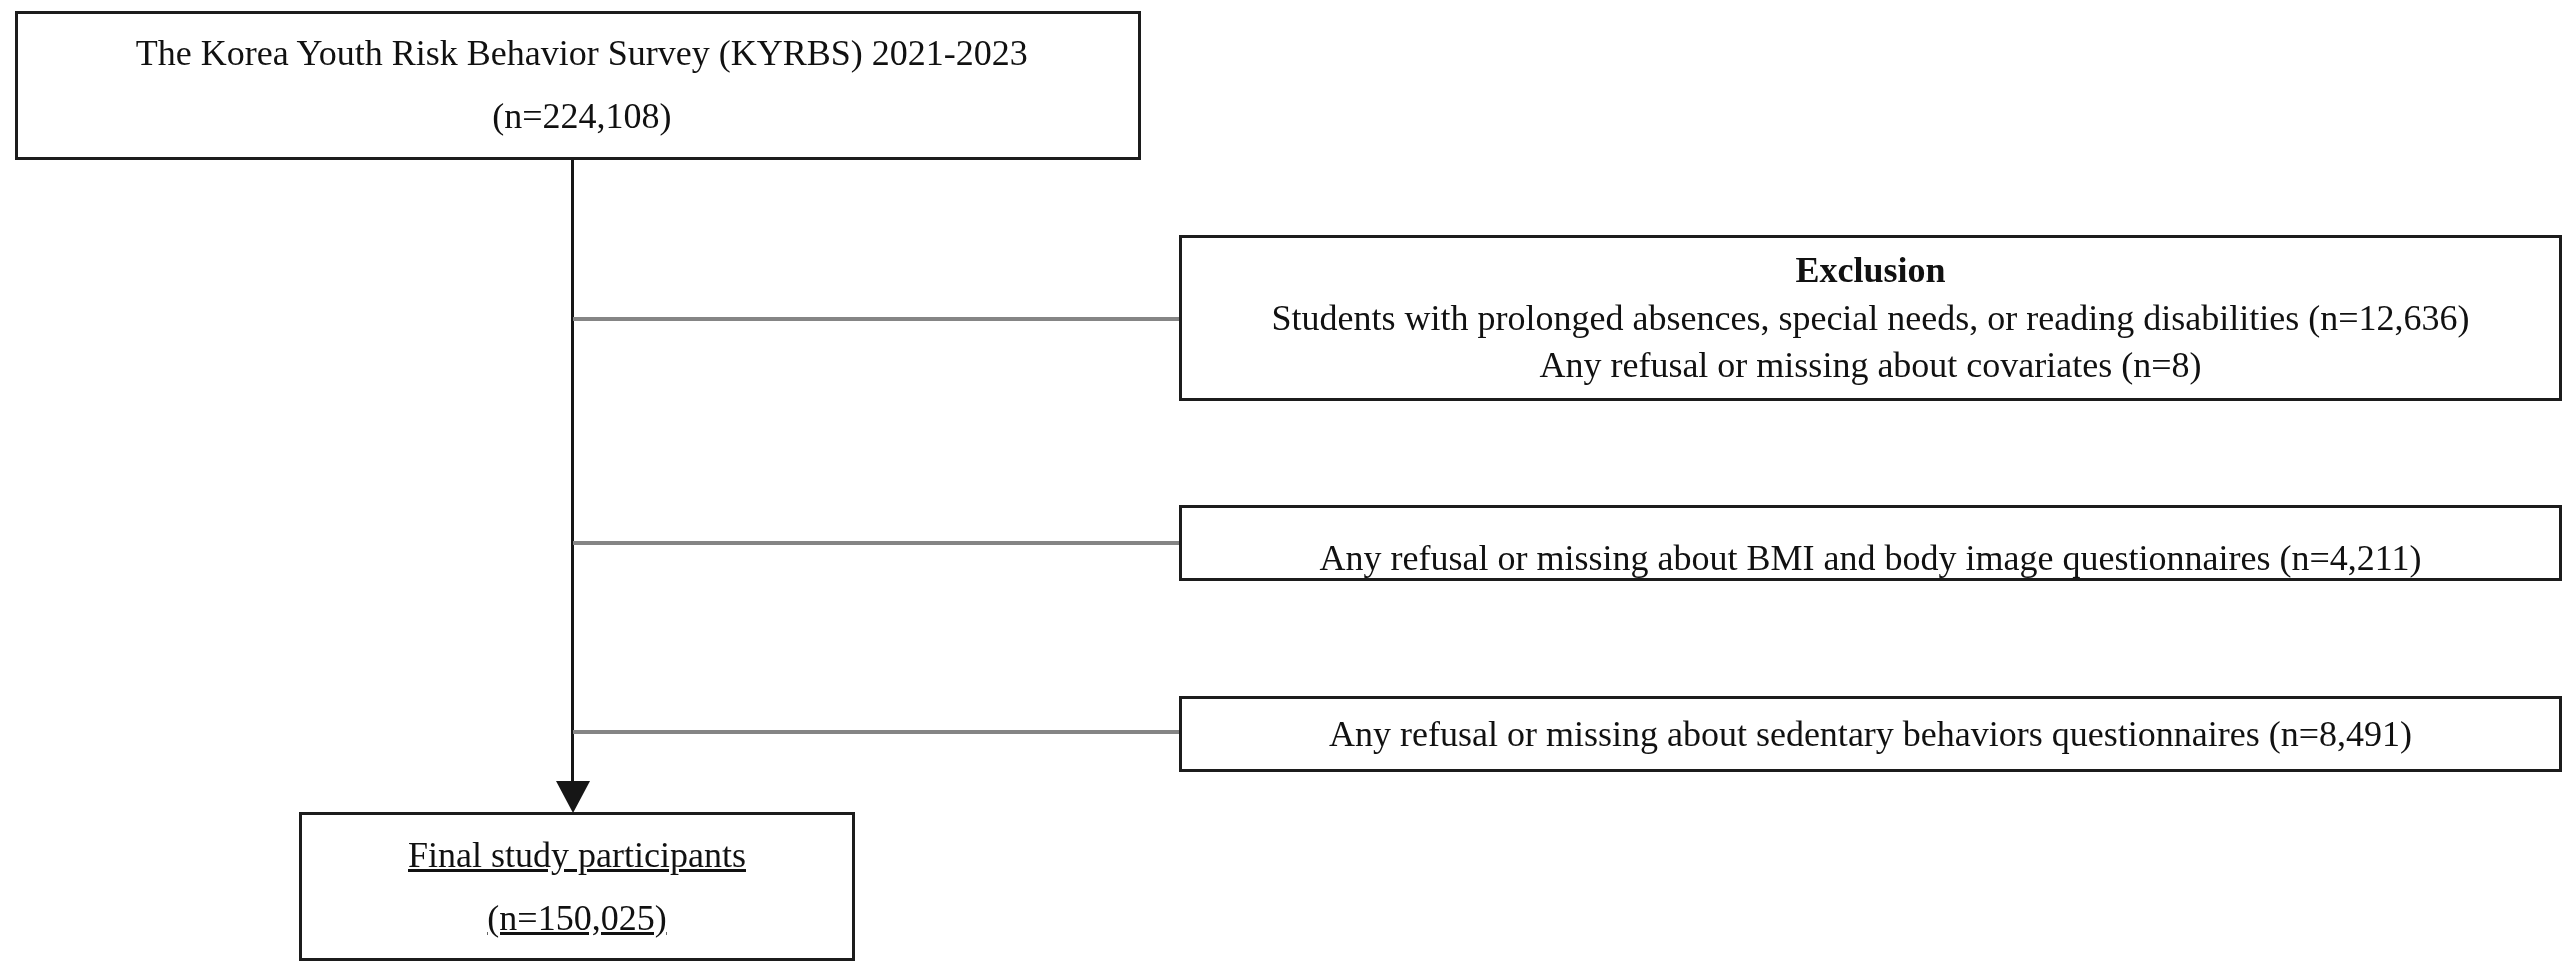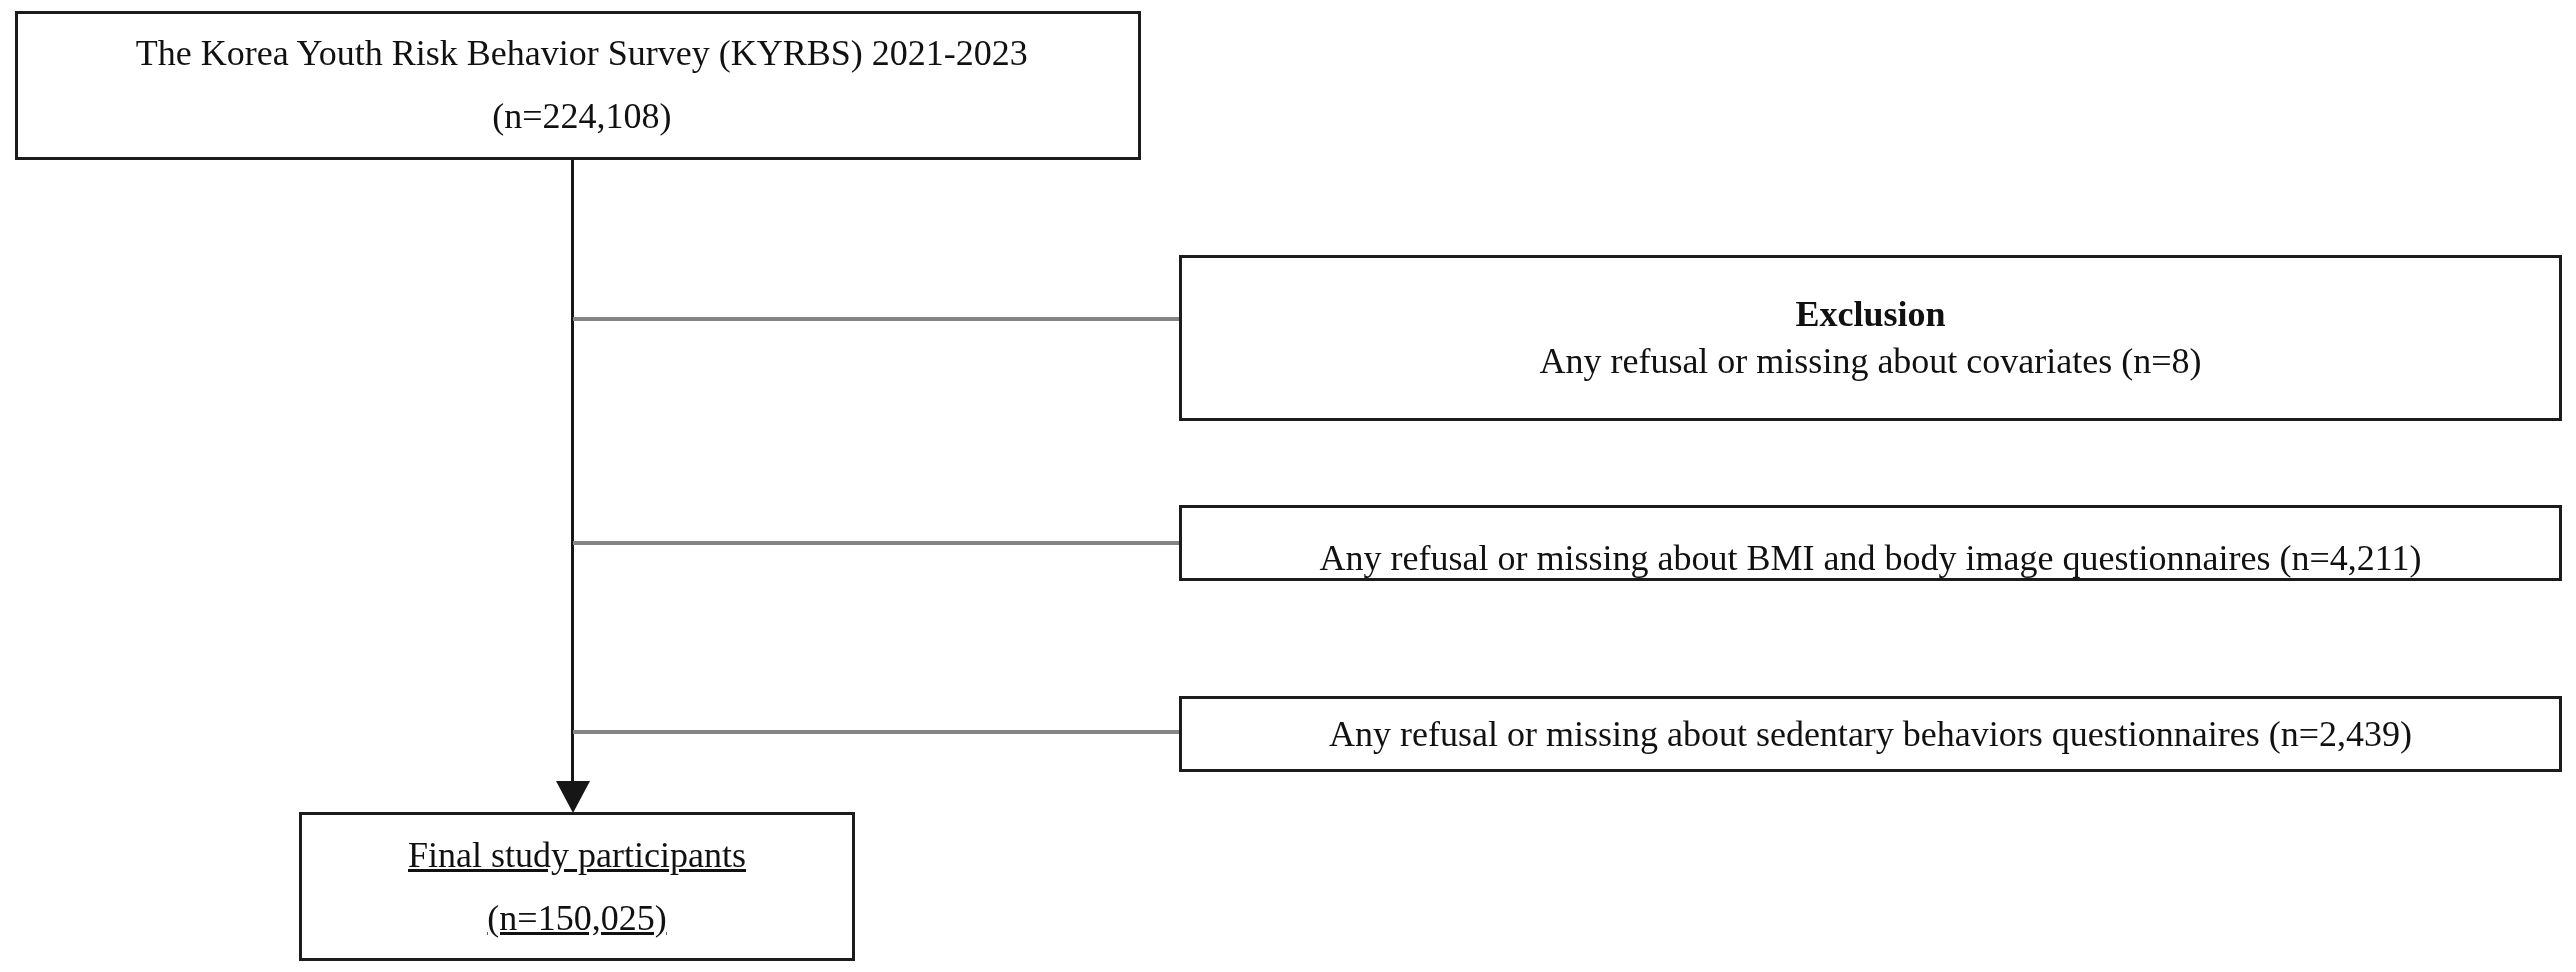--- a/index.html
+++ b/index.html
@@ -42,21 +42,20 @@
     height: 149px;
     row-gap: 24px;
     padding-left: 8px;
   }
   .box-exclusion {
     left: 1179px;
     top: 235px;
     width: 1383px;
     height: 166px;
     row-gap: 8.7px;
-    margin-top: 20px;
   }
   .box-bmi {
     left: 1179px;
     top: 505px;
     width: 1383px;
     height: 76px;
     justify-content: flex-end;
   }
   .box-sedentary {
     left: 1179px;
@@ -113,29 +112,30 @@
 
   <div class="vline"></div>
   <div class="arrowhead"></div>
 
   <div class="hline hline-1"></div>
   <div class="hline hline-2"></div>
   <div class="hline hline-3"></div>
 
   <div class="fbox box-exclusion">
     <div class="line bold">Exclusion</div>
+    <div class="line">Students with prolonged absences, special needs, or reading disabilities (n=12,636)</div>
     <div class="line">Any refusal or missing about covariates (n=8)</div>
   </div>
 
   <div class="fbox box-bmi">
     <div class="line">Any refusal or missing about BMI and body image questionnaires (n=4,211)</div>
   </div>
 
   <div class="fbox box-sedentary">
-    <div class="line">Any refusal or missing about sedentary behaviors questionnaires (n=2,439)</div>
+    <div class="line">Any refusal or missing about sedentary behaviors questionnaires (n=8,491)</div>
   </div>
 
   <div class="fbox box-final">
     <div class="line">Final study participants</div>
     <div class="line">(n=150,025)</div>
   </div>
 
 </div>
 
 

